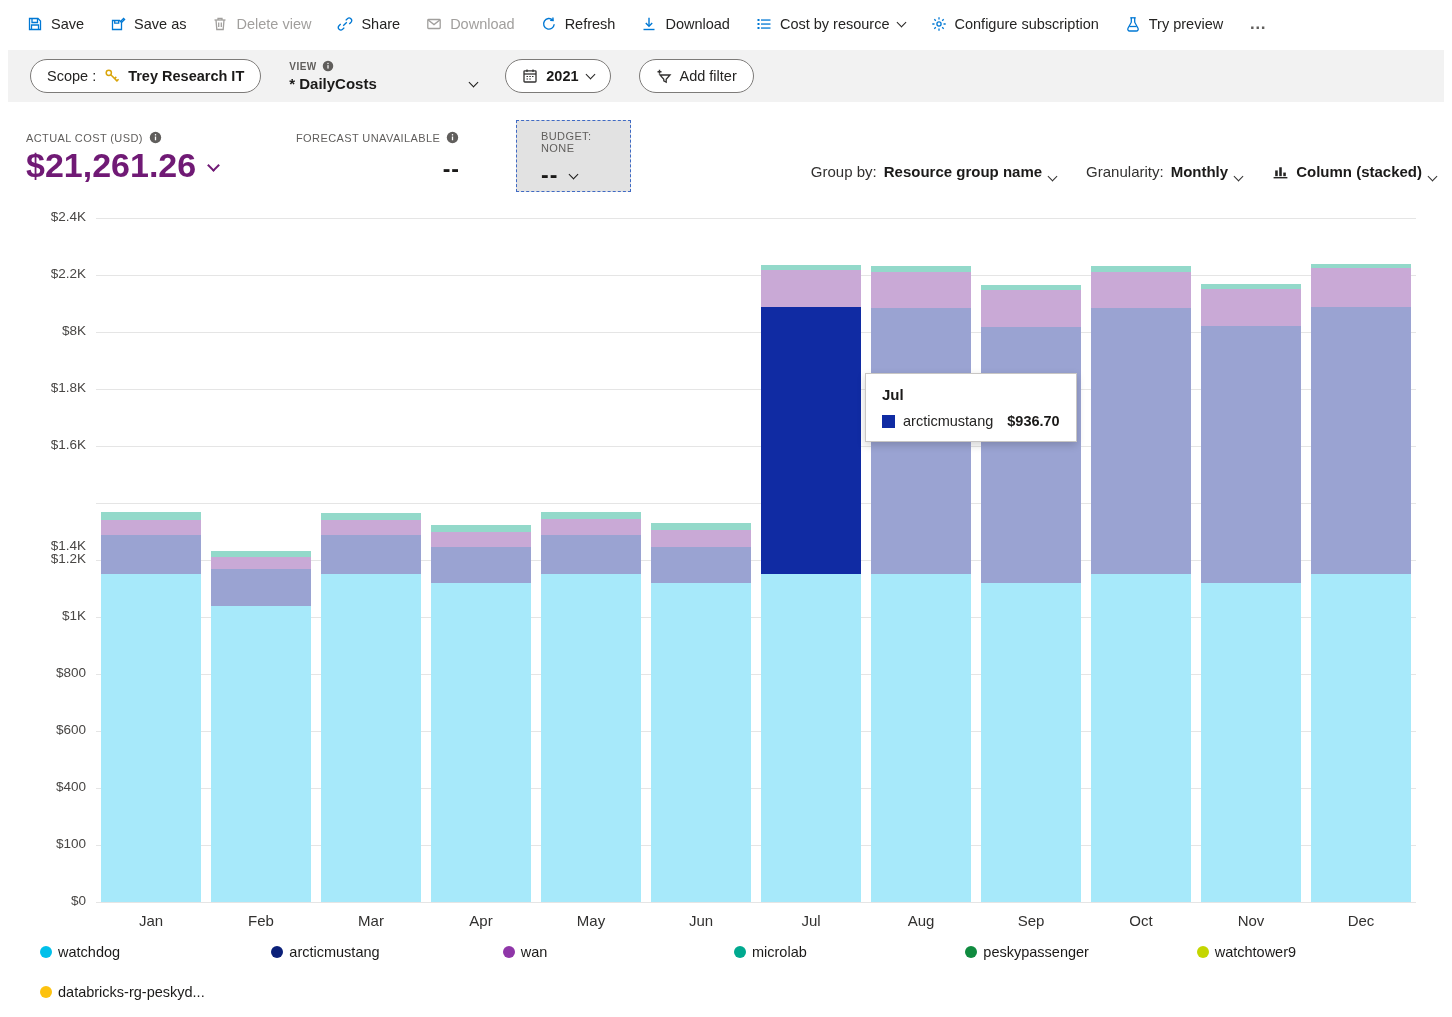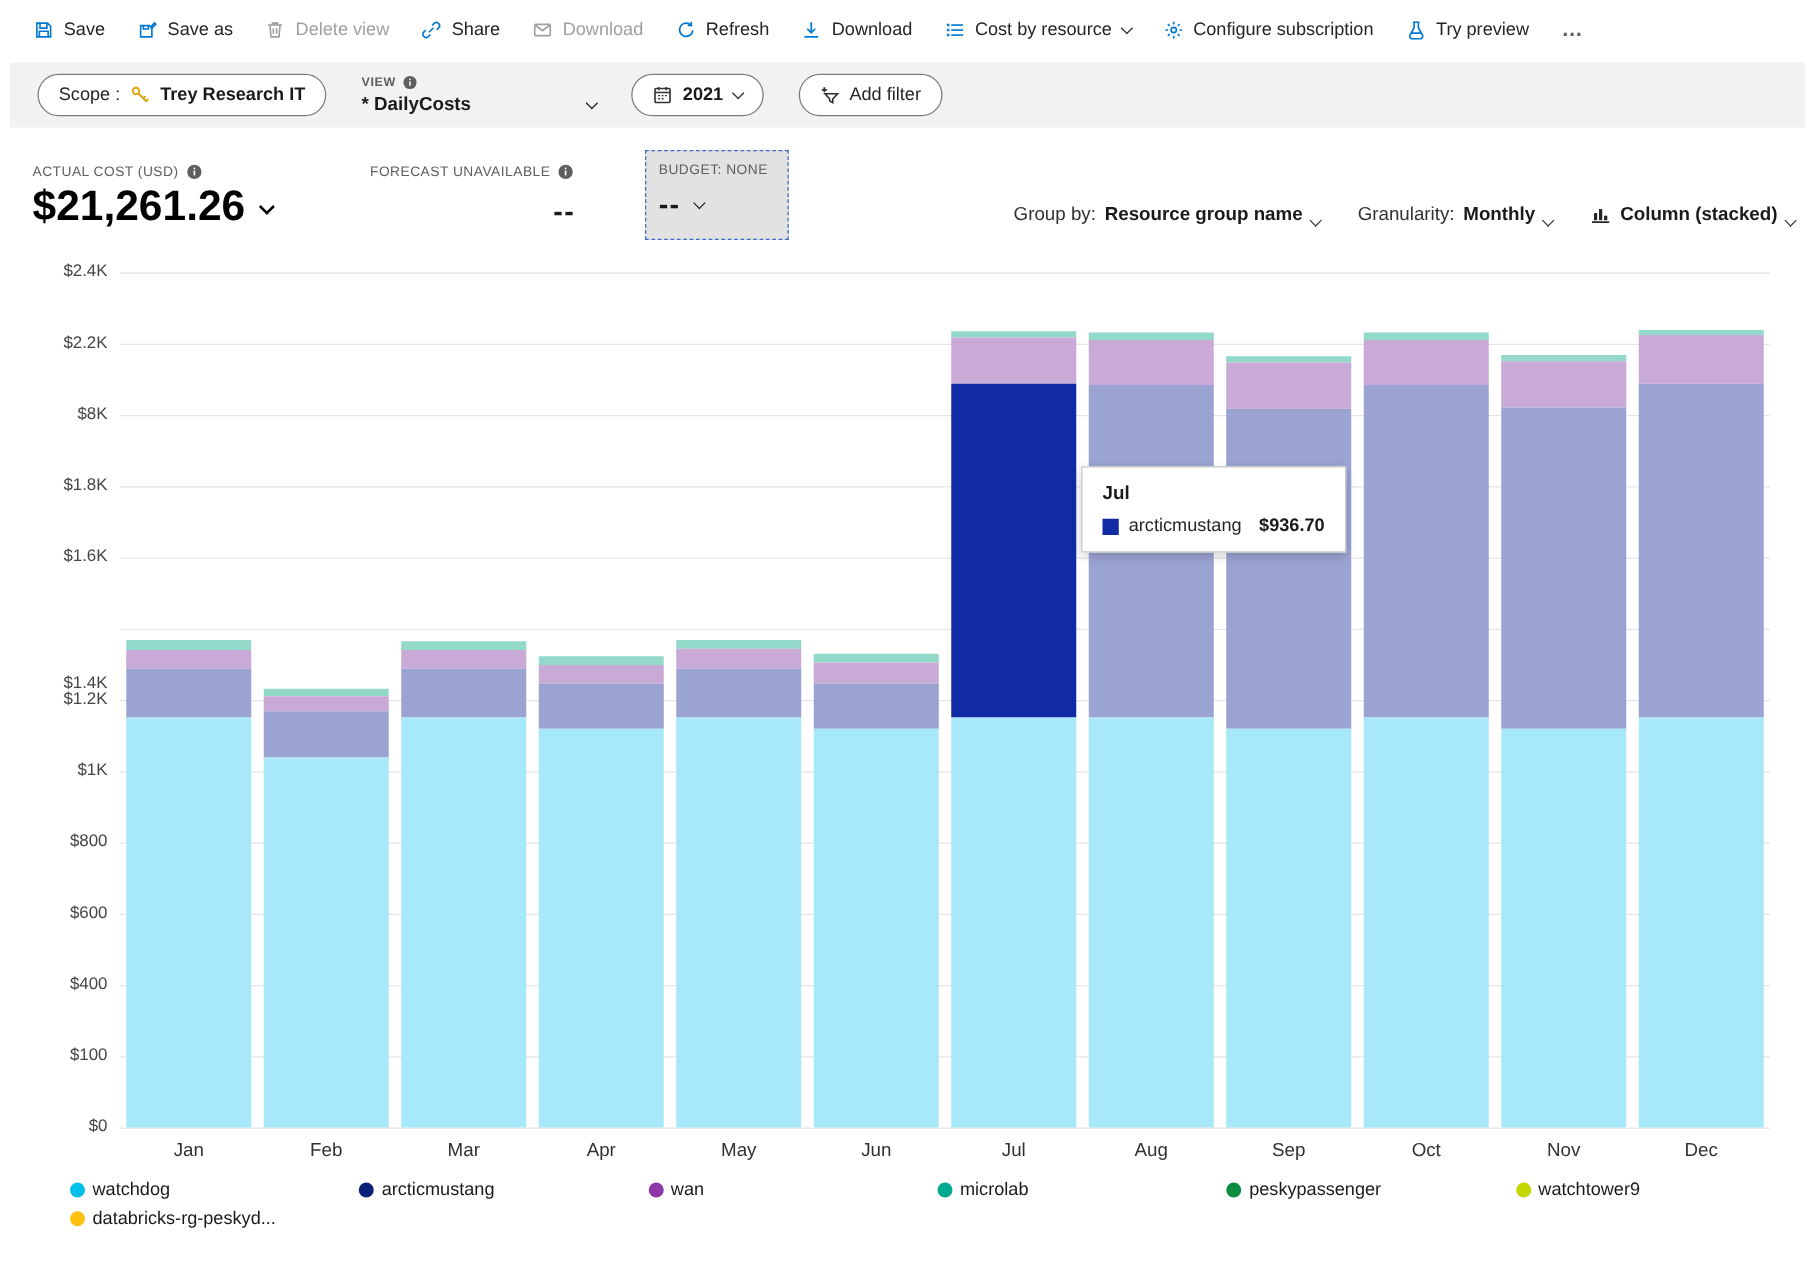--- a/index.html
+++ b/index.html
@@ -24,44 +24,44 @@
     font-size:14.5px;cursor:pointer;white-space:nowrap}
   .pill .bold{font-weight:700;color:#1b1a19}
   .view-block{display:flex;flex-direction:column;justify-content:center;gap:3px;cursor:pointer;min-width:188px}
   .view-top{display:flex;align-items:center;gap:5px;font-size:10px;letter-spacing:.5px;color:#605e5c;font-weight:bold}
   .view-bottom{display:flex;align-items:center;justify-content:space-between;font-size:15px;font-weight:700;color:#1b1a19}
   .ic{display:flex;flex:none}
 
   
   .kpi-label{display:flex;align-items:center;gap:6px;font-size:11px;font-weight:normal;letter-spacing:.4px;color:#605e5c}
   .actual{position:absolute;left:26px;top:131px}
-  .actual-value{display:flex;align-items:center;gap:13px;font-size:34px;font-weight:600;color:#000000;margin-top:2px;cursor:pointer}
+  .actual-value{display:flex;align-items:center;gap:13px;font-size:34px;font-weight:600;color:#701a75;margin-top:2px;cursor:pointer}
   .actual-value .chev{width:9px;height:9px;border-width:2px;margin-top:0}
   .forecast{position:absolute;left:296px;top:131px;width:170px}
   .forecast-value{font-size:23px;font-weight:700;text-align:right;padding-right:6px;margin-top:12px;letter-spacing:1px;color:#1b1a19}
-  .budget{position:absolute;left:516px;top:120px;width:115px;height:72px;background:#e2e2e2;border:1px dashed #3f6ac4;padding:9px 10px;cursor:pointer}
+  .budget{position:absolute;left:516px;top:120px;width:115px;height:72px;background:#e2e2e2;border:1px dashed #3f6ac4;padding:9px 24px;cursor:pointer}
   .budget-value{display:flex;align-items:center;gap:12px;font-size:23px;font-weight:700;margin-top:8px;letter-spacing:1px;color:#1b1a19}
   .controls{position:absolute;top:163px;right:16px;display:flex;align-items:center;gap:30px;font-size:15px;color:#323130}
   .ctrl{display:flex;align-items:flex-end;gap:7px;cursor:pointer;white-space:nowrap}
   .ctrl b{font-weight:700;color:#1b1a19}
   .ctrl .cticon{display:flex;color:#252423}
 
   
   .yaxis{position:absolute;left:0;top:218px;width:86px;height:684px}
   .ytick{position:absolute;right:0;width:86px;text-align:right;font-size:13.5px;color:#484644}
   .plot{position:absolute;left:96px;top:218px;width:1320px;height:684px}
   .gridline{position:absolute;left:0;right:0;height:1px;background:#e5e5e5}
   .bars{position:absolute;inset:0;display:flex;align-items:flex-end}
   .slot{flex:1;height:100%;display:flex;align-items:flex-end;justify-content:center}
   .bar{width:100px;display:flex;flex-direction:column-reverse;cursor:pointer}
   .seg{width:100%}
   .xaxis{position:absolute;left:96px;top:912px;width:1320px;display:flex}
   .xslot{flex:1;text-align:center}
   .xtick{font-size:15px;color:#323130}
-  .legend{position:absolute;left:56px;top:944px;width:1388px;display:grid;grid-template-columns:repeat(6,1fr);row-gap:7px}
+  .legend{position:absolute;left:40px;top:944px;width:1388px;display:grid;grid-template-columns:repeat(6,1fr);row-gap:24px}
   .lg-item{display:flex;align-items:center;gap:6px;cursor:pointer}
   .lg-dot{width:12px;height:12px;border-radius:50%;flex:none}
   .lg-lbl{font-size:14.5px;color:#1b1a19}
 
   
   .tooltip{position:absolute;left:865px;top:373px;background:#fff;border:1px solid #c8c6c4;
     box-shadow:0 3px 8px rgba(0,0,0,.18);padding:12px 16px;z-index:5;min-width:200px}
   .tt-title{font-size:15px;font-weight:700;margin-bottom:10px;color:#1b1a19}
   .tt-row{display:flex;align-items:center;gap:8px;font-size:14.5px}
   .tt-swatch{width:13px;height:13px;flex:none}

